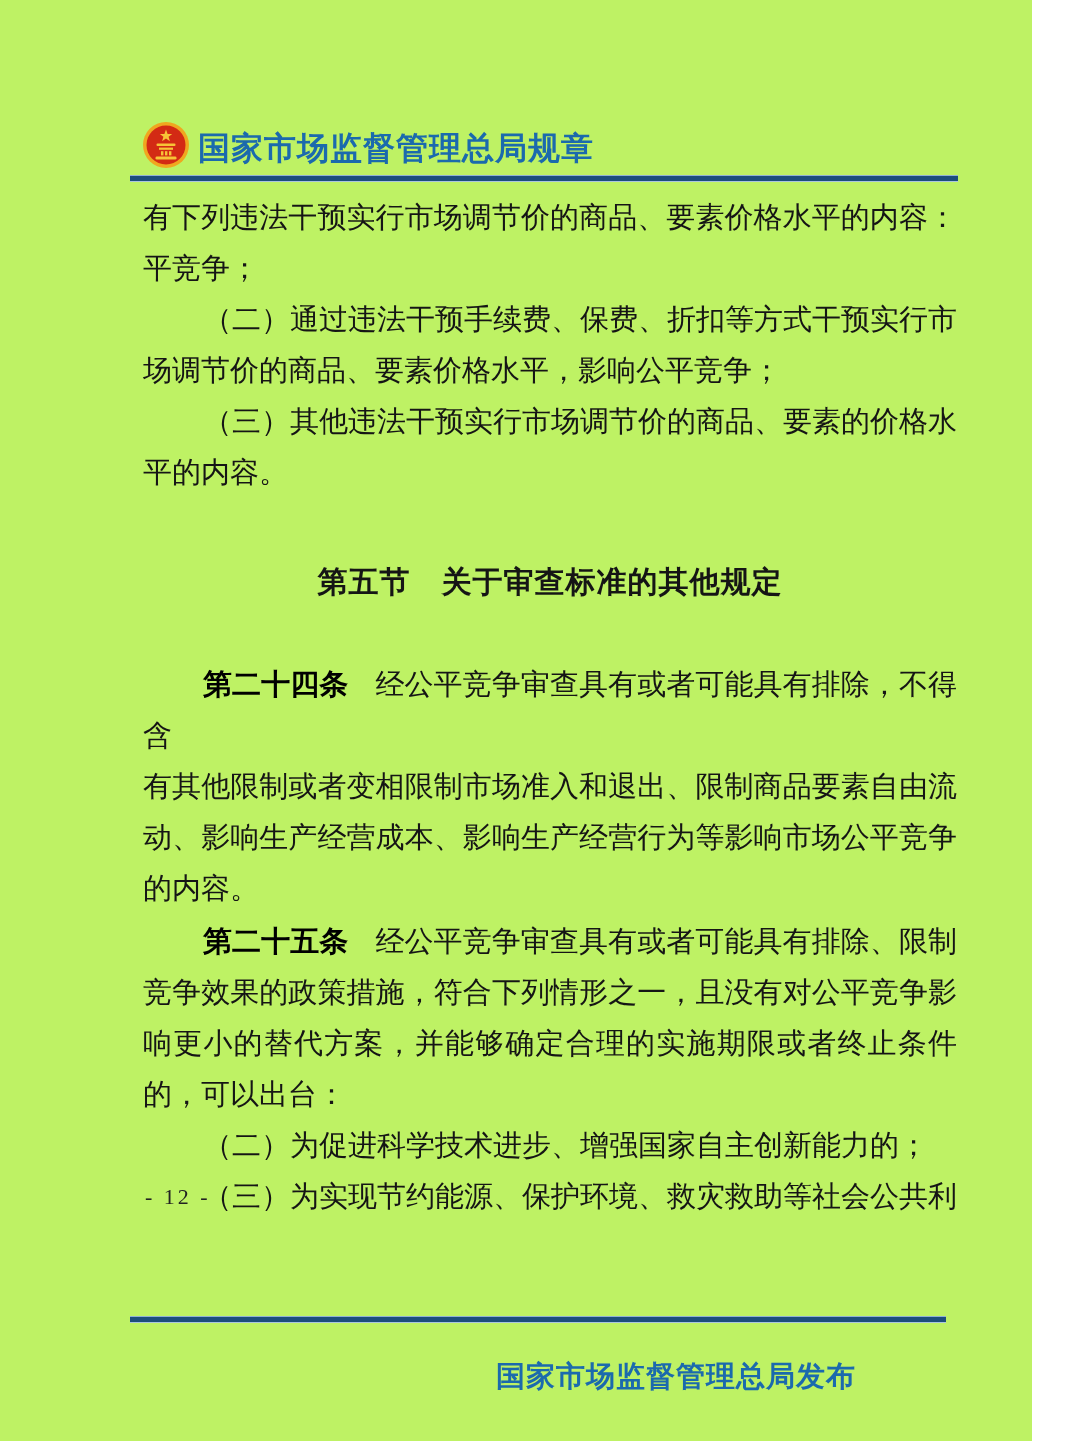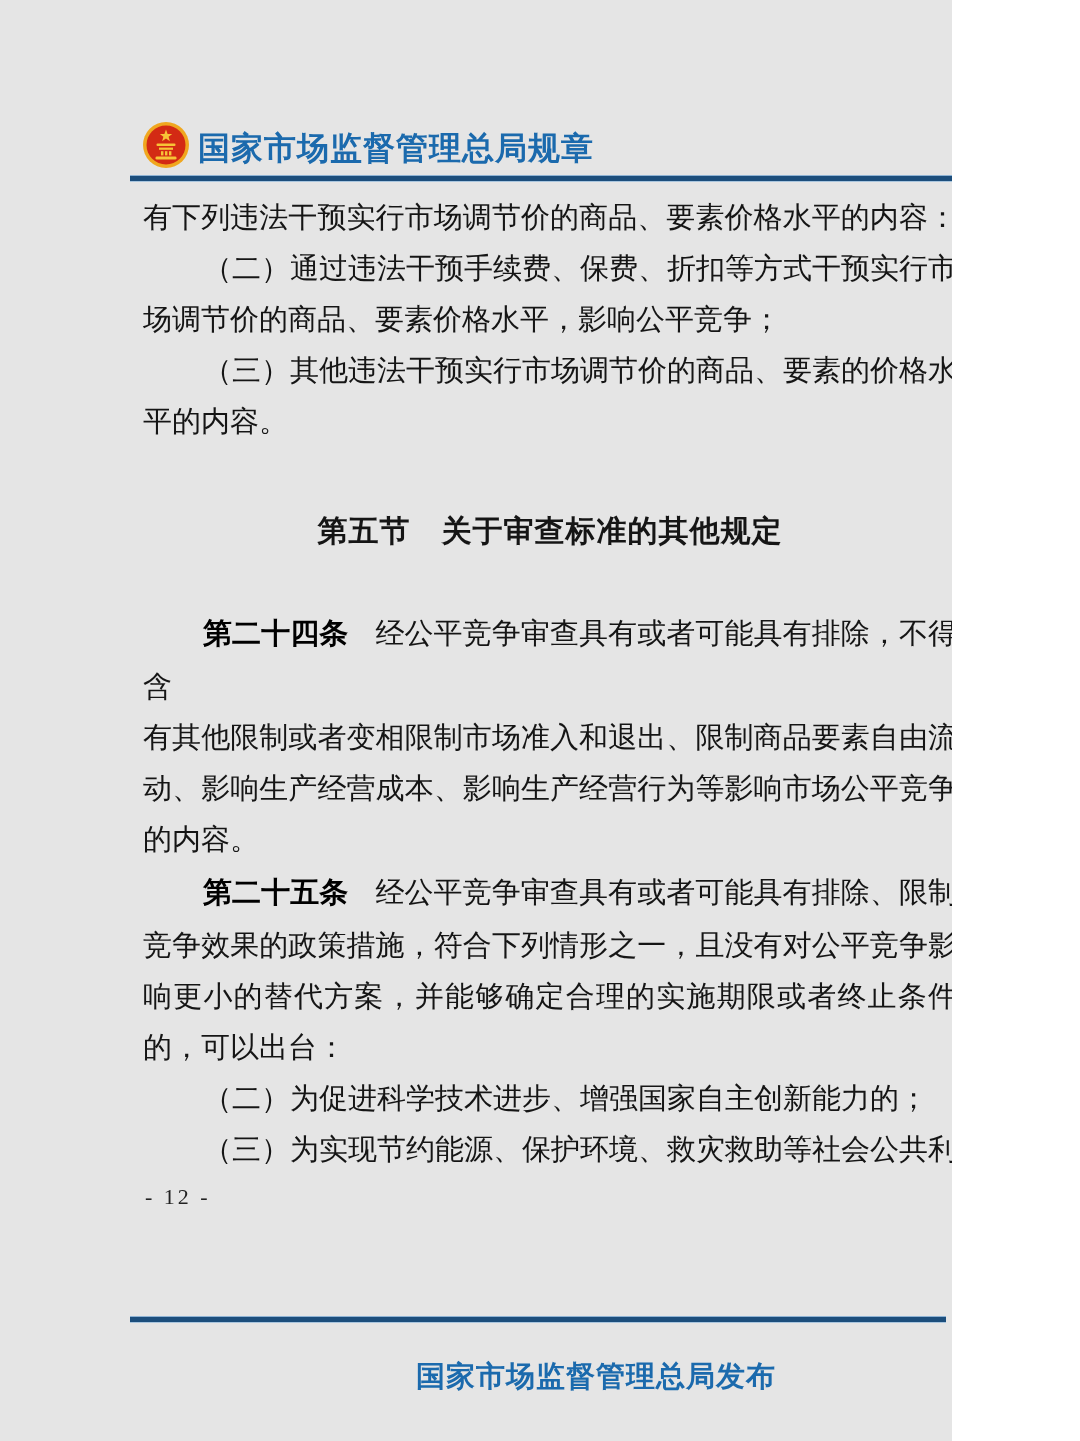--- a/index.html
+++ b/index.html
@@ -1,19 +1,19 @@
 <!DOCTYPE html>
 <html><head>
 <meta charset="utf-8">
 <style>
   html,body{margin:0;padding:0;background:#ffffff;}
   .page{
     position:relative;
-    width:952px;height:1441px;
-    background:#e5e5e5;
+    width:1032px;height:1441px;
+    background:#bef264;
     overflow:hidden;
     font-family:"Liberation Serif","DejaVu Serif",serif;
     color:#151515;
   }
   
   .header-emblem{
     position:absolute;left:142px;top:121px;width:48px;height:48px;
   }
   .header-title{
     position:absolute;left:198px;top:126px;
@@ -40,21 +40,21 @@
   .indent{text-indent:60px;}
   .section-heading{
     margin-top:58px;
     text-align:center;text-align-last:center;
     font-weight:bold;font-size:30px;
     letter-spacing:1px;
   }
   .article-24{margin-top:52px;}
   .article-25{margin-top:2px;}
   .art-num{
-    font-family:Liberation Mono, monospace;
+    font-family:Liberation Sans, sans-serif;
     font-weight:bold;color:#000;
     margin-right:27px;
   }
   
   .page-number{
     position:absolute;left:145px;top:1184px;
     font-size:22px;letter-spacing:3px;color:#222;
   }
   .footer-publisher{
     position:absolute;right:176px;top:1357px;
@@ -81,20 +81,21 @@
       <rect x="13.5" y="35.4" width="21" height="3.2" rx="1.4" fill="#f7c437"></rect>
     </svg>
   </div>
   <div class="header-title">国家市场监督管理总局规章</div>
   <div class="rule rule-top"></div>
 
   <div class="content">
 
     <div class="ln">有下列违法干预实行市场调节价的商品、要素价格水平的内容：</div>
 
+    <div class="ln ln-end">平竞争；</div>
 
     <div class="ln indent">（二）通过违法干预手续费、保费、折扣等方式干预实行市</div>
     <div class="ln ln-end">场调节价的商品、要素价格水平，影响公平竞争；</div>
 
     <div class="ln indent">（三）其他违法干预实行市场调节价的商品、要素的价格水</div>
     <div class="ln ln-end">平的内容。</div>
 
     <div class="section-heading">第五节　关于审查标准的其他规定</div>
 
     <div class="article-24">

